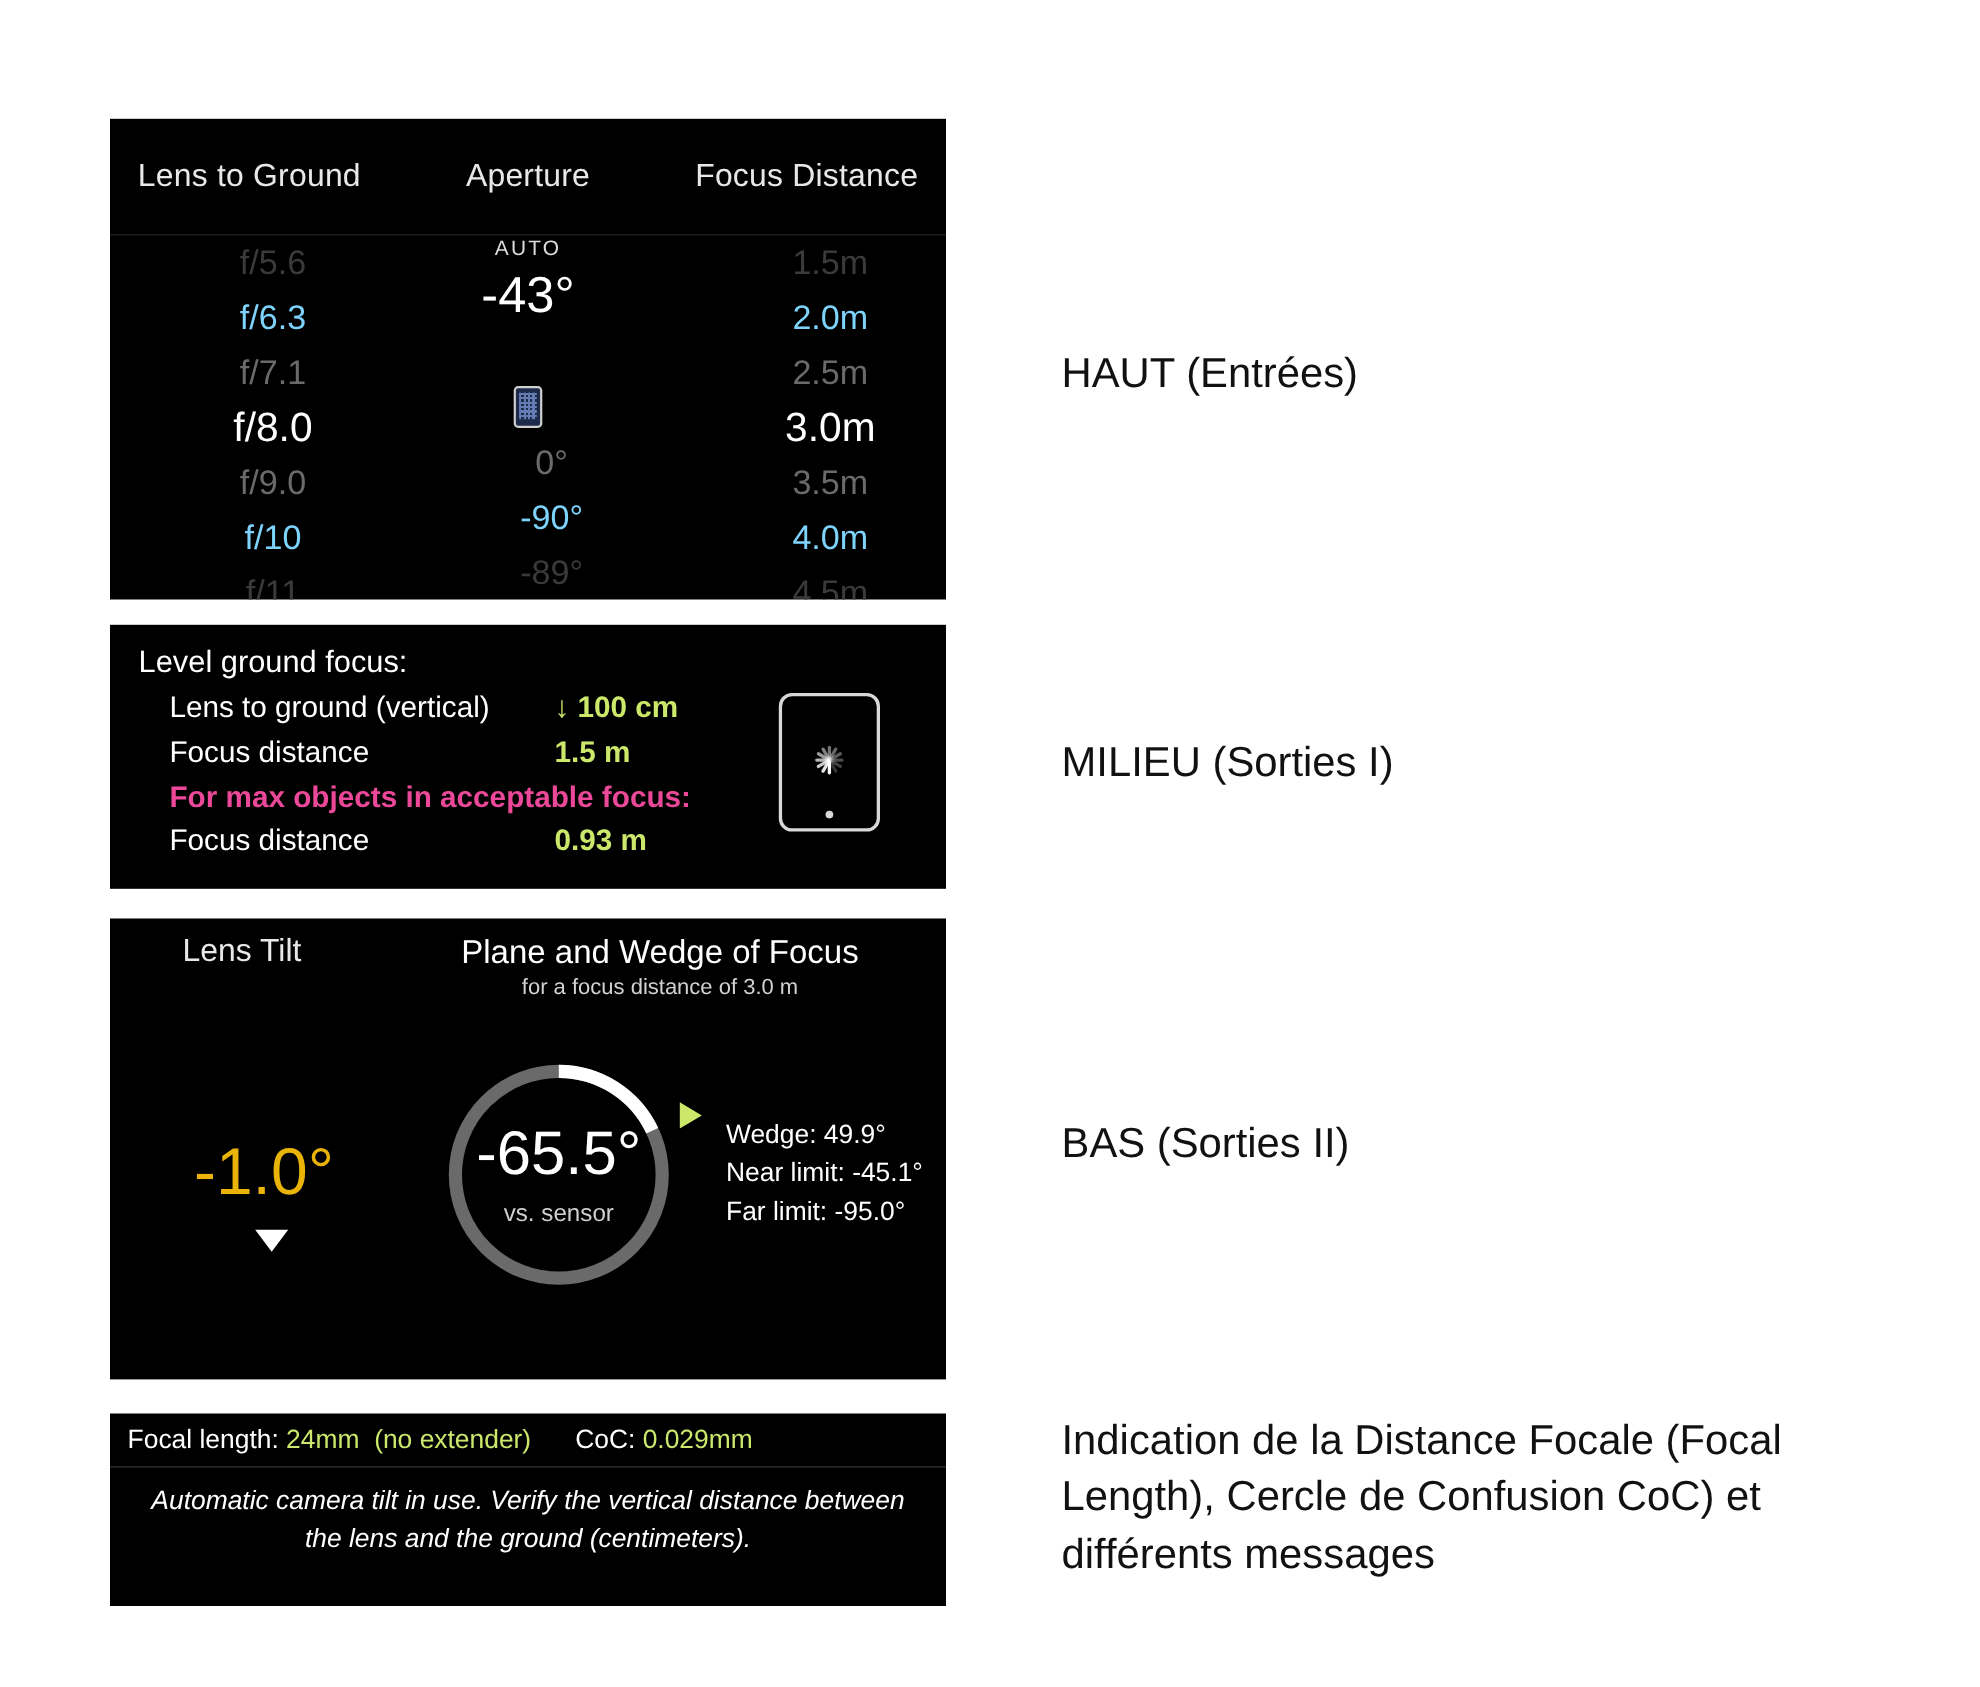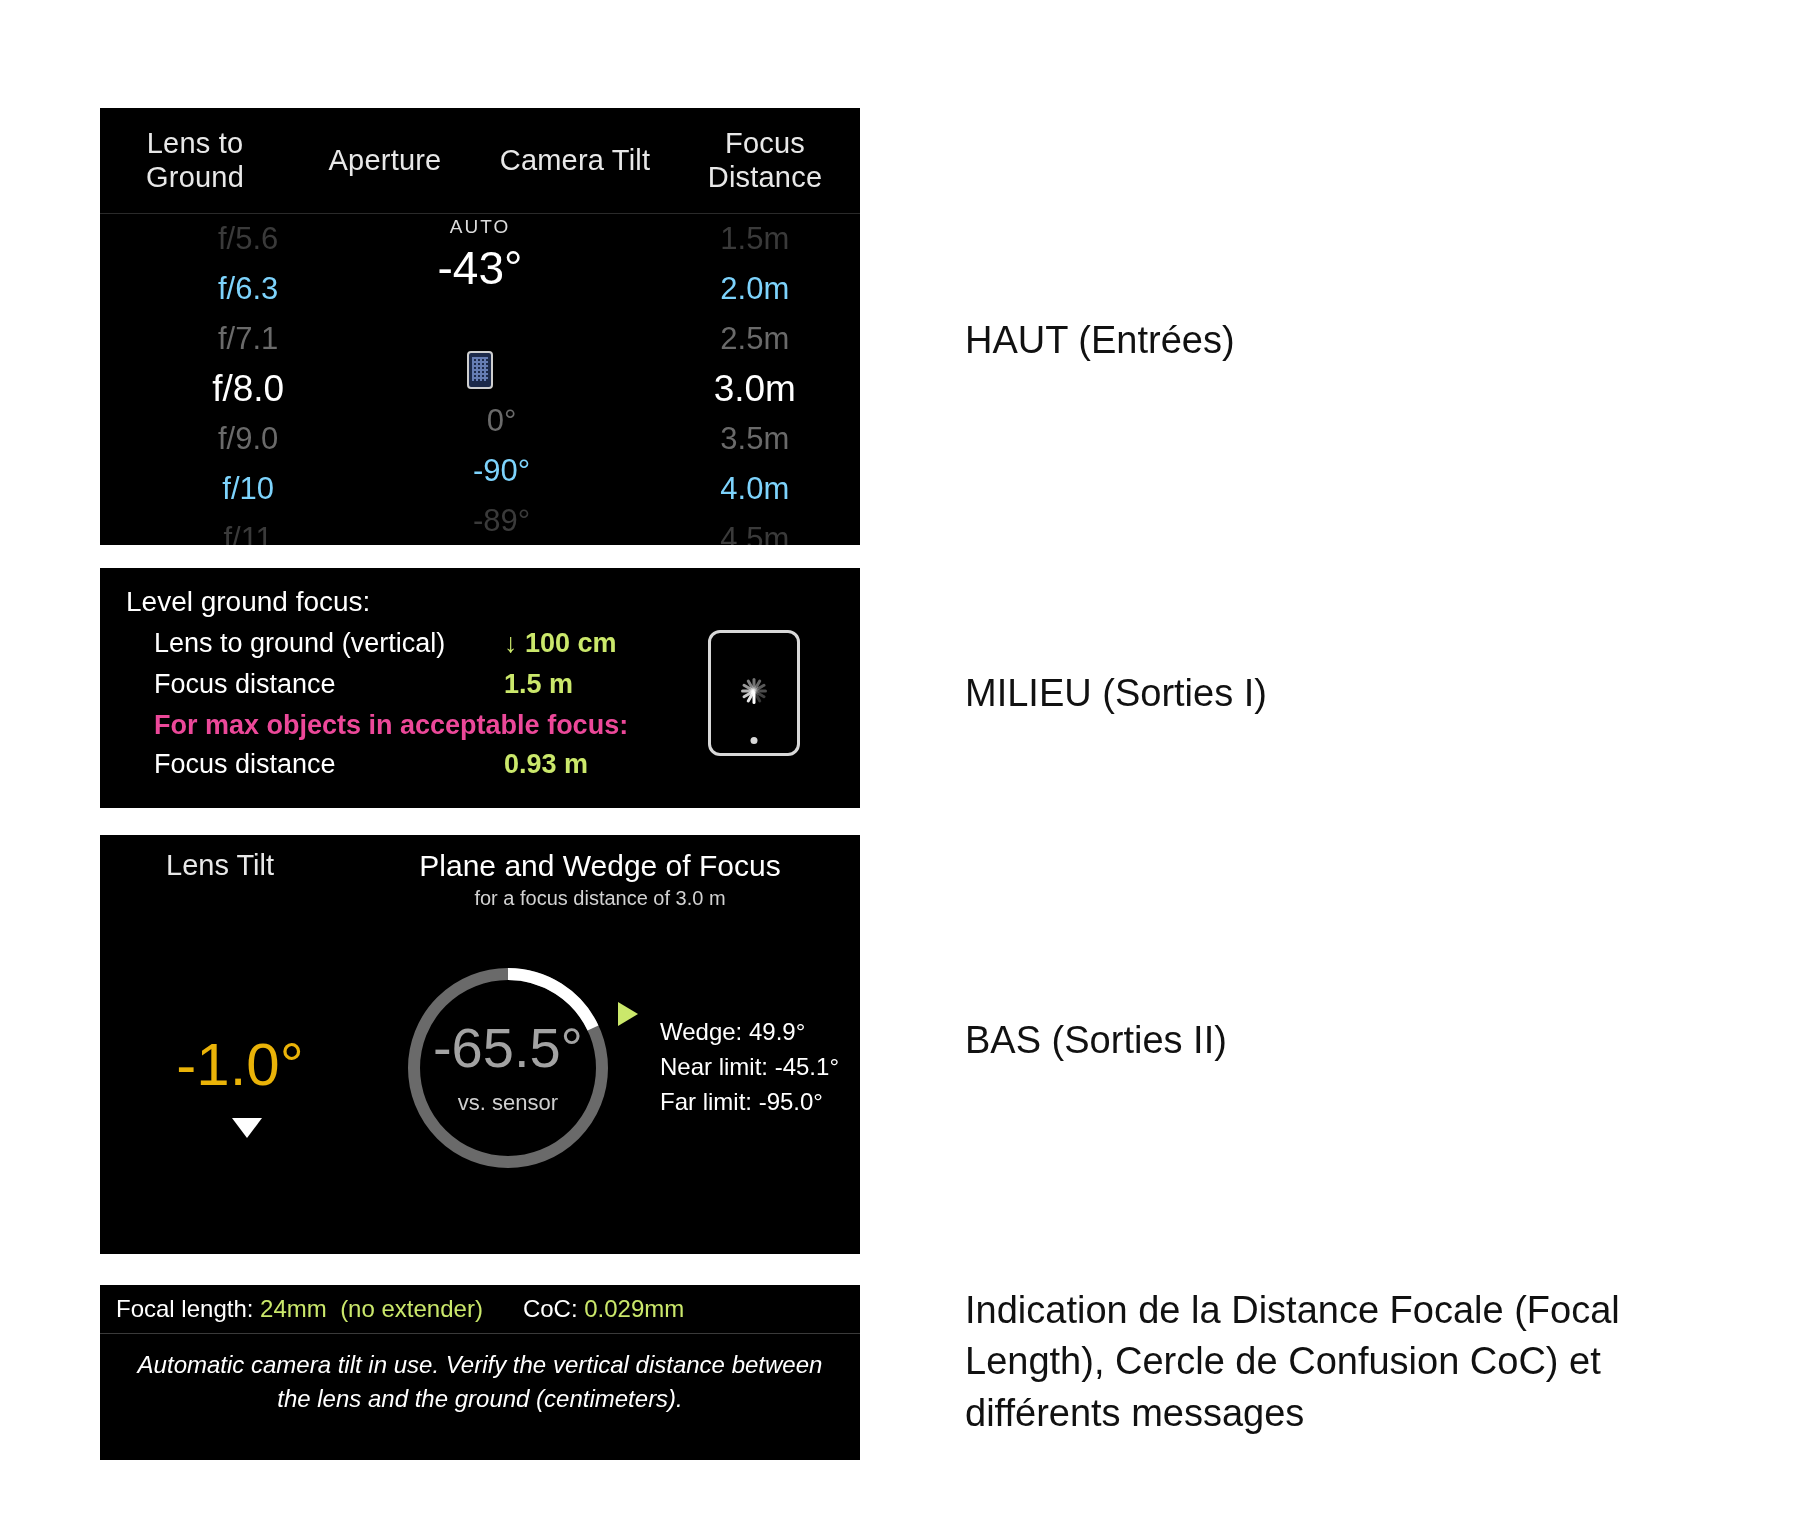--- a/index.html
+++ b/index.html
@@ -229,21 +229,21 @@
     height: 216px;
   }
   .dial-center {
     position: absolute;
     inset: 0;
     display: flex;
     flex-direction: column;
     align-items: center;
     justify-content: center;
   }
-  .dial-center .dv { font-size: 56px; color: #a3a3a3; line-height: 1; }
+  .dial-center .dv { font-size: 56px; color: #ffffff; line-height: 1; }
   .dial-center .ds { font-size: 22px; color: #cfcfcf; margin-top: 14px; }
   .dial-marker {
     position: absolute;
     right: -22px;
     top: 42px;
     width: 0; height: 0;
     border-top: 12px solid transparent;
     border-bottom: 12px solid transparent;
     border-left: 20px solid #cbe86b;
   }
@@ -295,21 +295,20 @@
   #annot-3 { left: 965px; top: 1015px; }
   #annot-4 { left: 965px; top: 1285px; width: 800px; }
 </style>
 </head>
 <body>
 
 <div class="panel" id="panel-top">
   <div class="pick-header">
     <div class="col">Lens to Ground</div>
     <div class="col">Aperture</div>
-    <div class="col">Camera Tilt</div>
     <div class="col">Focus Distance</div>
   </div>
   <div class="pick-body">
 
     <div class="pick-col">
       <div class="row dim2">f/5.6</div>
       <div class="row dim1">f/6.3</div>
       <div class="row">f/7.1</div>
       <div class="row sel">f/8.0</div>
       <div class="row">f/9.0</div>

